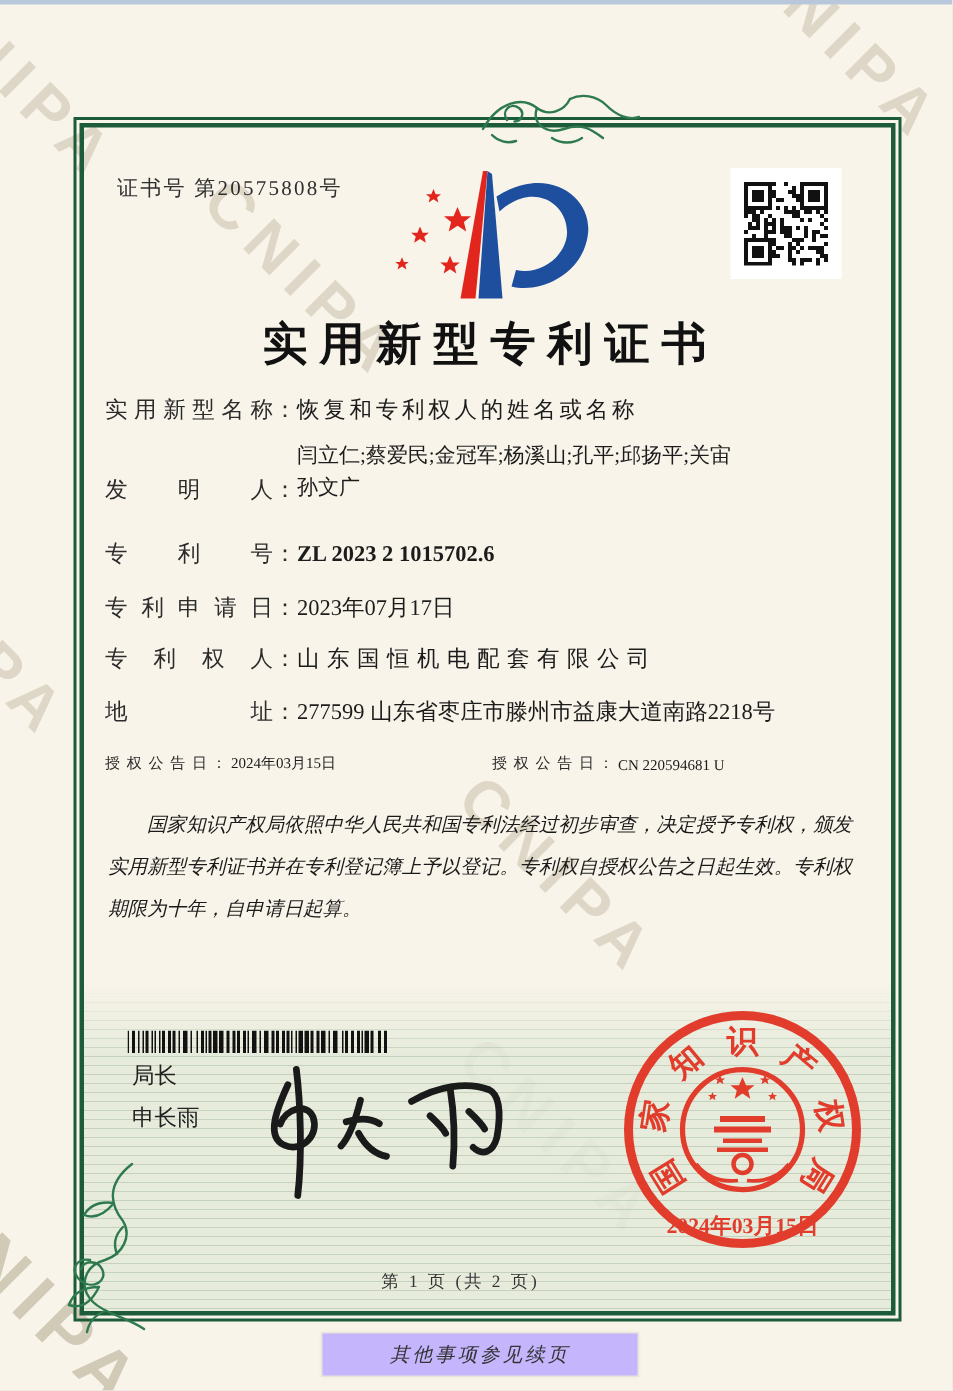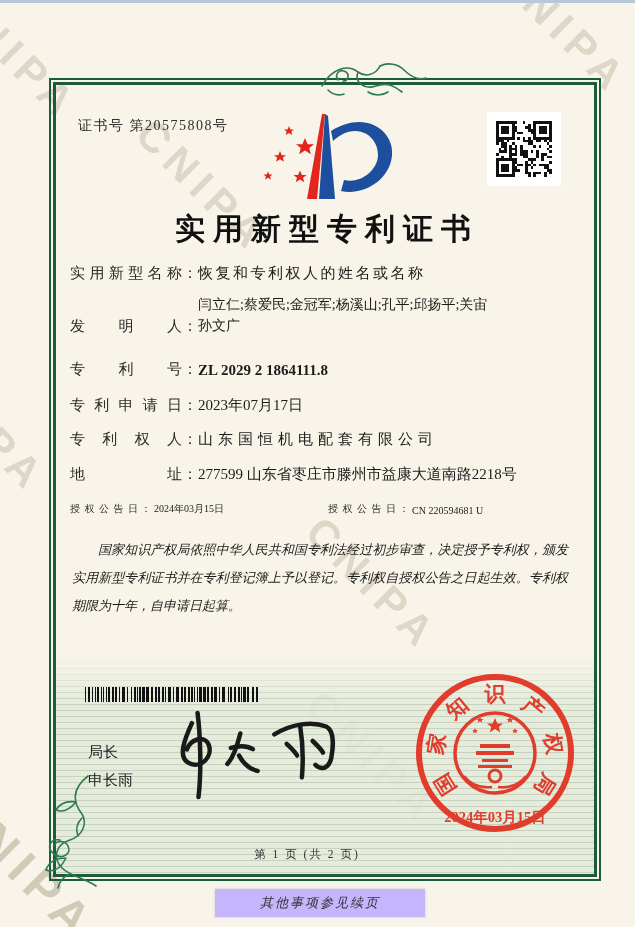--- a/index.html
+++ b/index.html
@@ -61,21 +61,21 @@
   .row-grant .g-val1{flex:none;width:118px;}
   .row-grant .flabel2{flex:none;width:68px;margin-left:56px;color:#2b2b2b;text-align:justify;text-align-last:justify;}
   .paras{
     position:absolute;left:72px;top:536px;width:496px;z-index:2;
     font-style:italic;font-size:13px;line-height:28px;color:#1a1a1a;text-align:justify;
   }
   .paras p{margin:0;text-indent:2em;}
   .paras p + p{margin-top:2px;}
   .barcode{position:absolute;left:85px;top:687px;width:173px;height:15px;z-index:2;}
   .signer{
-    position:absolute;left:88px;top:738px;z-index:2;
+    position:absolute;left:88px;top:704px;z-index:2;
     font-family:"Liberation Sans",sans-serif;font-size:15px;color:#222;line-height:28px;
   }
   .signature{position:absolute;left:155px;top:703px;width:200px;height:100px;z-index:2;transform:rotate(-2deg);}
   .seal{position:absolute;left:412px;top:670px;width:166px;height:166px;z-index:3;opacity:.93;}
   .page-info{
     position:absolute;left:49px;top:847px;width:516px;z-index:2;
     text-align:center;font-size:11.5px;color:#333;letter-spacing:2px;
   }
   .note-box{
     position:absolute;left:214px;top:888px;width:210px;height:28px;z-index:2;
@@ -267,21 +267,21 @@
     <span class="colon">：</span>
     <span class="fvalue">
       <span class="inv-line">闫立仁;蔡爱民;金冠军;杨溪山;孔平;邱扬平;关宙</span>
       <span class="inv-line">孙文广</span>
     </span>
   </div>
 
   <div class="row" style="top:360px">
     <span class="flabel">专利号</span>
     <span class="colon">：</span>
-    <span class="fvalue v-num">ZL 2029 2 1864111.8</span>
+    <span class="fvalue v-num">ZL 2023 2 1015702.6</span>
   </div>
 
   <div class="row" style="top:396px">
     <span class="flabel">专利申请日</span>
     <span class="colon">：</span>
     <span class="fvalue">2023年07月17日</span>
   </div>
 
   <div class="row" style="top:430px">
     <span class="flabel">专利权人</span>

